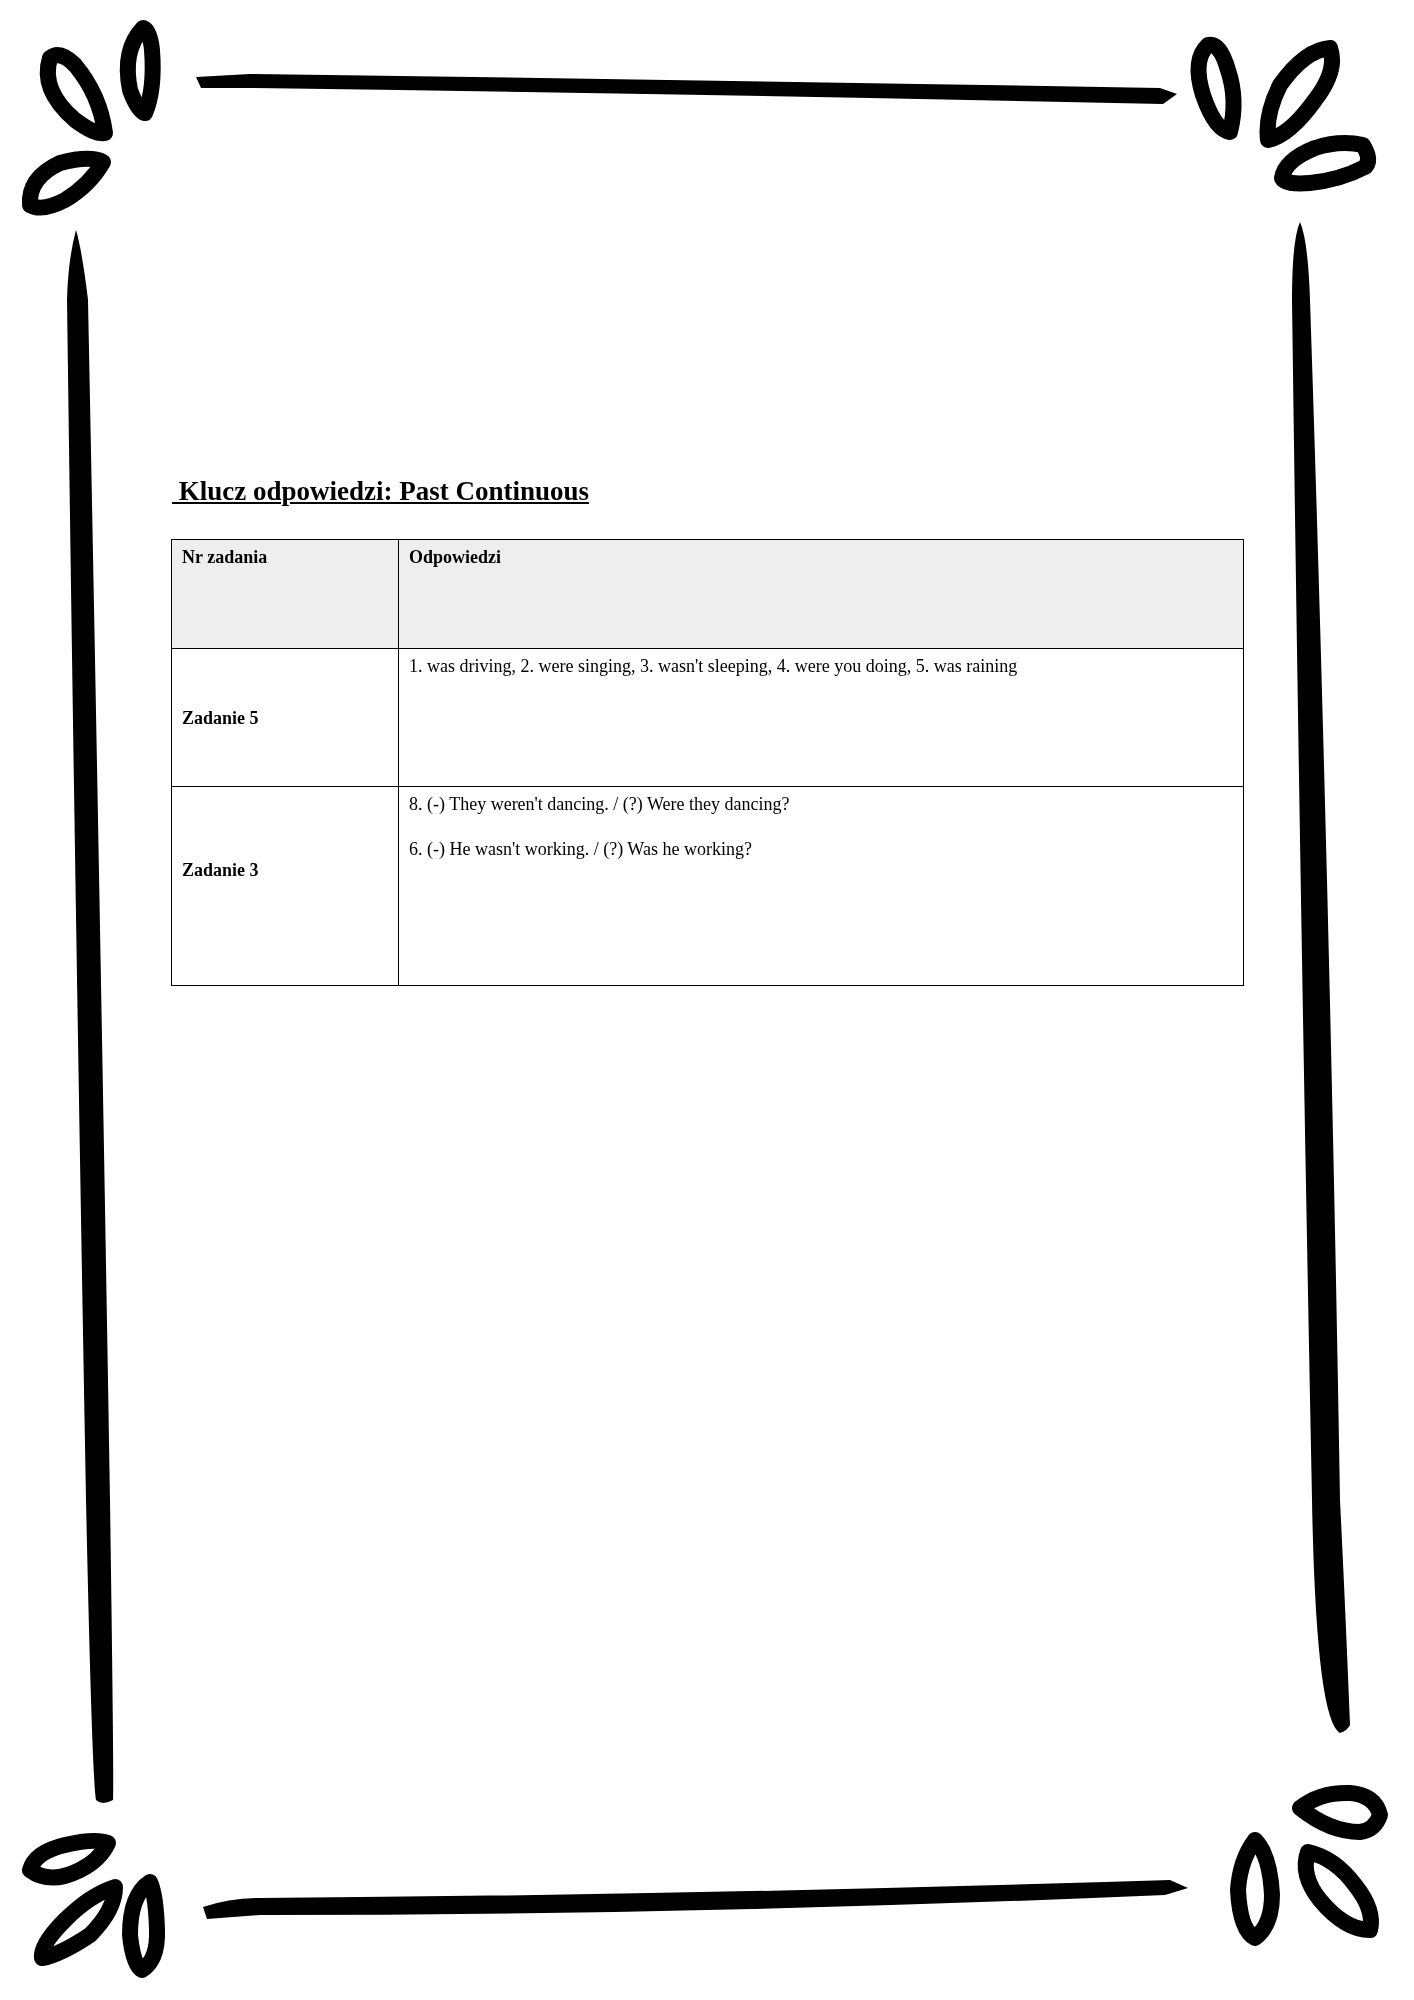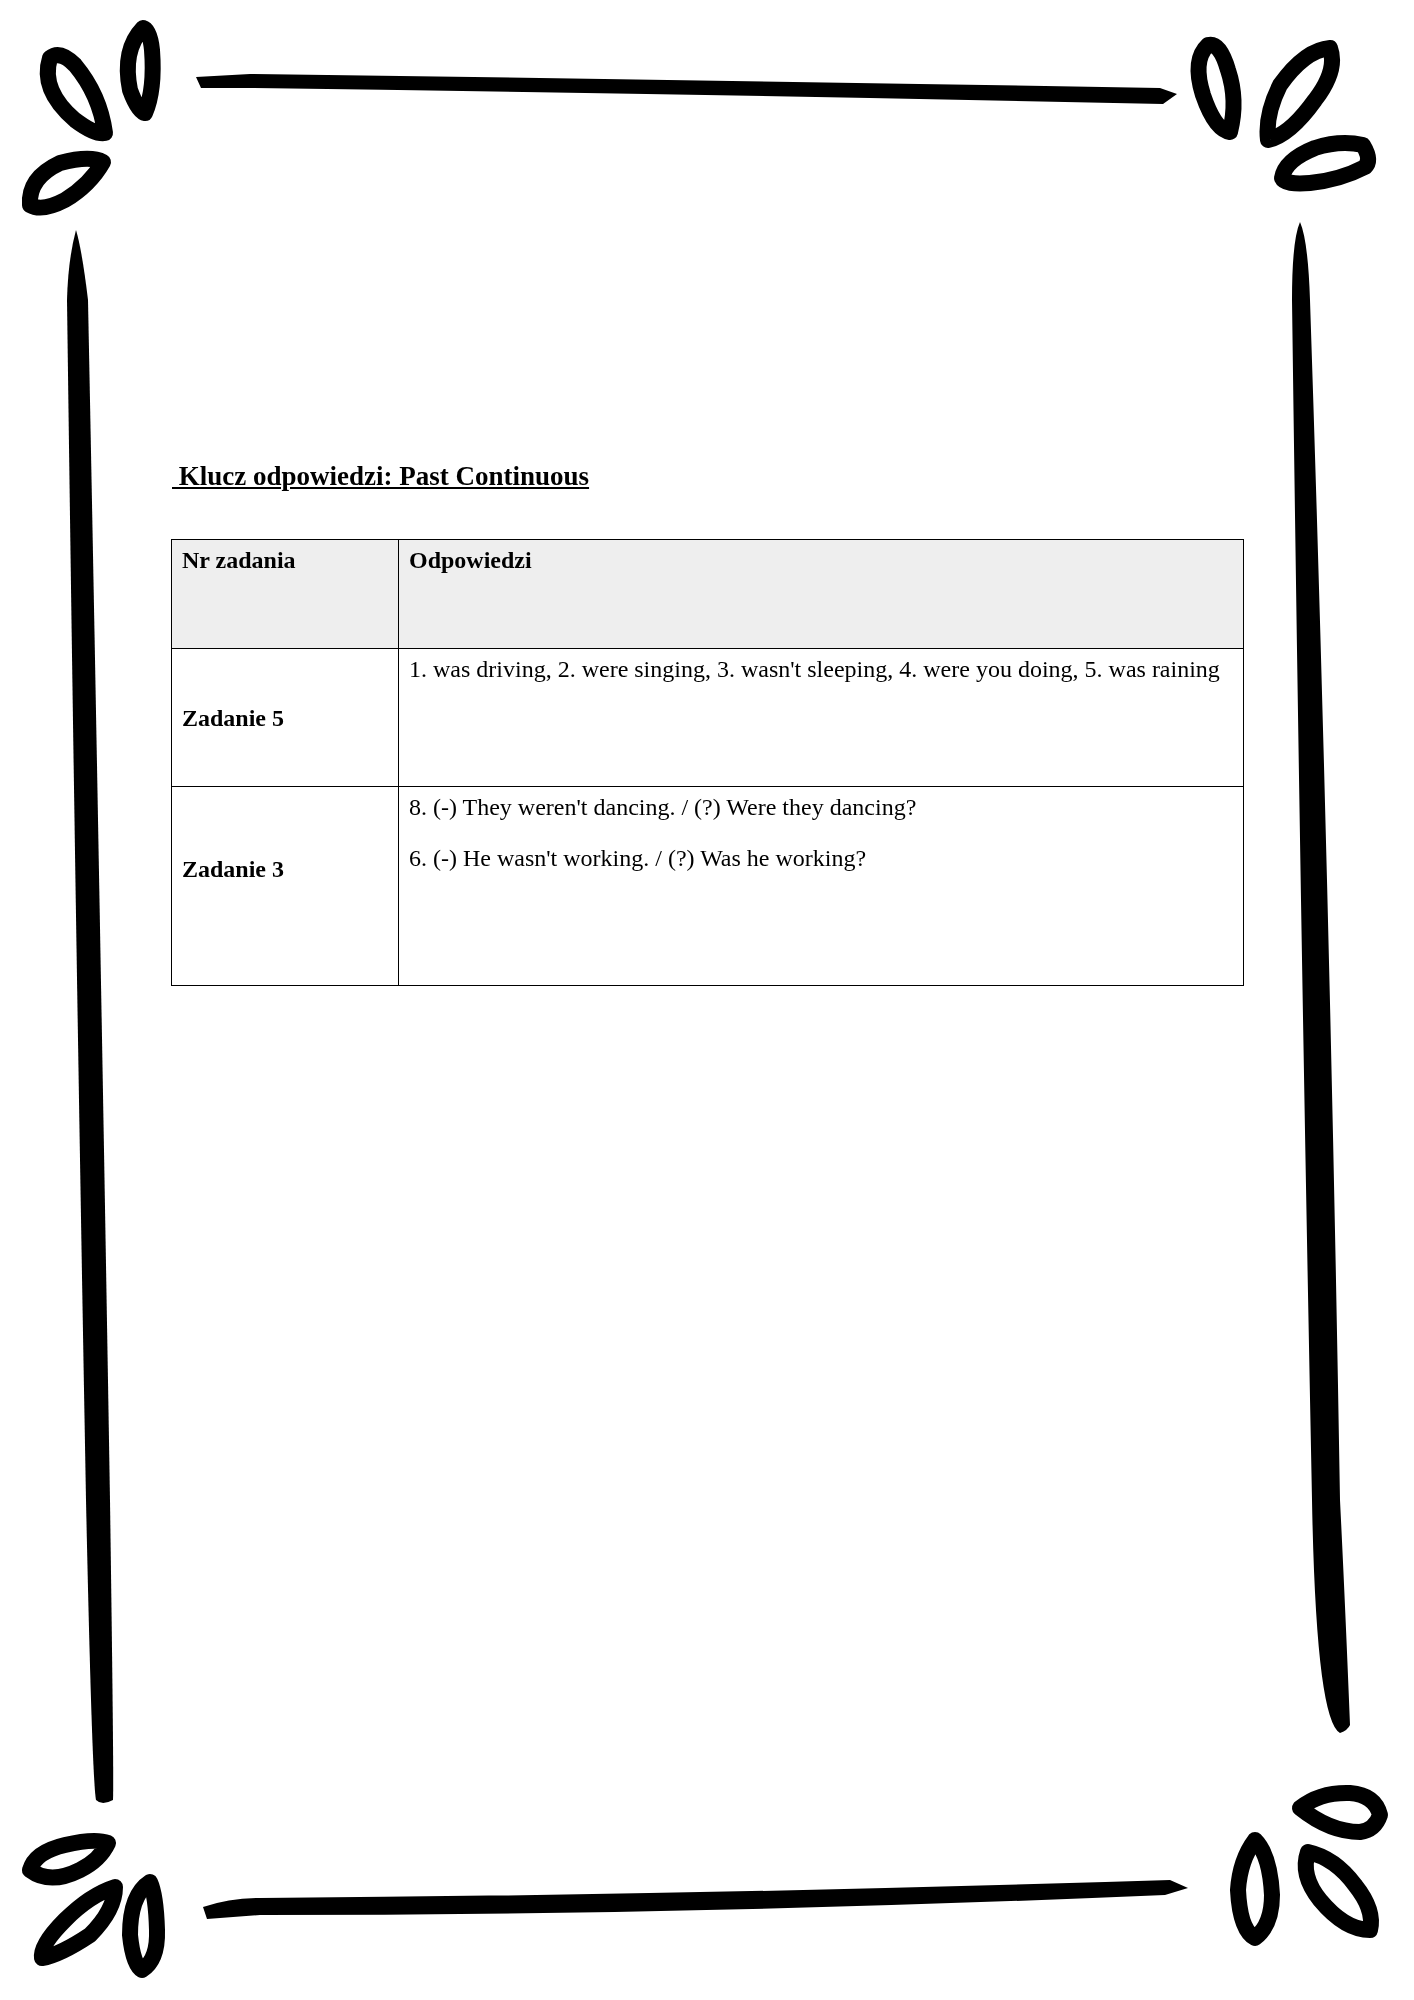--- a/index.html
+++ b/index.html
@@ -1,22 +1,22 @@
 <!DOCTYPE html>
 <html><head>
 <meta charset="utf-8">
 <style>
   html, body { margin:0; padding:0; background:#ffffff; }
   body { width:1414px; height:2000px; position:relative; overflow:hidden;
          font-family:"Liberation Serif", "DejaVu Serif", serif; color:#000; }
   .frame { position:absolute; left:0; top:0; width:1414px; height:2000px; }
-  .title { position:absolute; left:172px; top:461px; font-size:27px; font-weight:bold;
+  .title { position:absolute; left:172px; top:476px; font-size:27px; font-weight:bold;
            text-decoration:underline; white-space:pre; margin:0; }
   table.key { position:absolute; left:171px; top:539px; width:1073px;
-              border-collapse:collapse; font-size:24px; }
+              border-collapse:collapse; font-size:18px; }
   table.key td, table.key th { border:1.5px solid #000; vertical-align:top;
               padding:8px 10px 6px 10px; text-align:left; line-height:1.05; }
   table.key th { background:#eeeeee; font-weight:bold; height:94px; }
   .col1 { width:206px; }
   .r1 td { height:94px; }
   .r2 td { height:123px; }
   .r3 td { height:150px; }
   td.task { font-weight:bold; }
   .r2 td.task, .r3 td.task { vertical-align:middle; }
   .r3 td.task { padding-bottom:40px;font-family:Liberation Serif, serif; }

